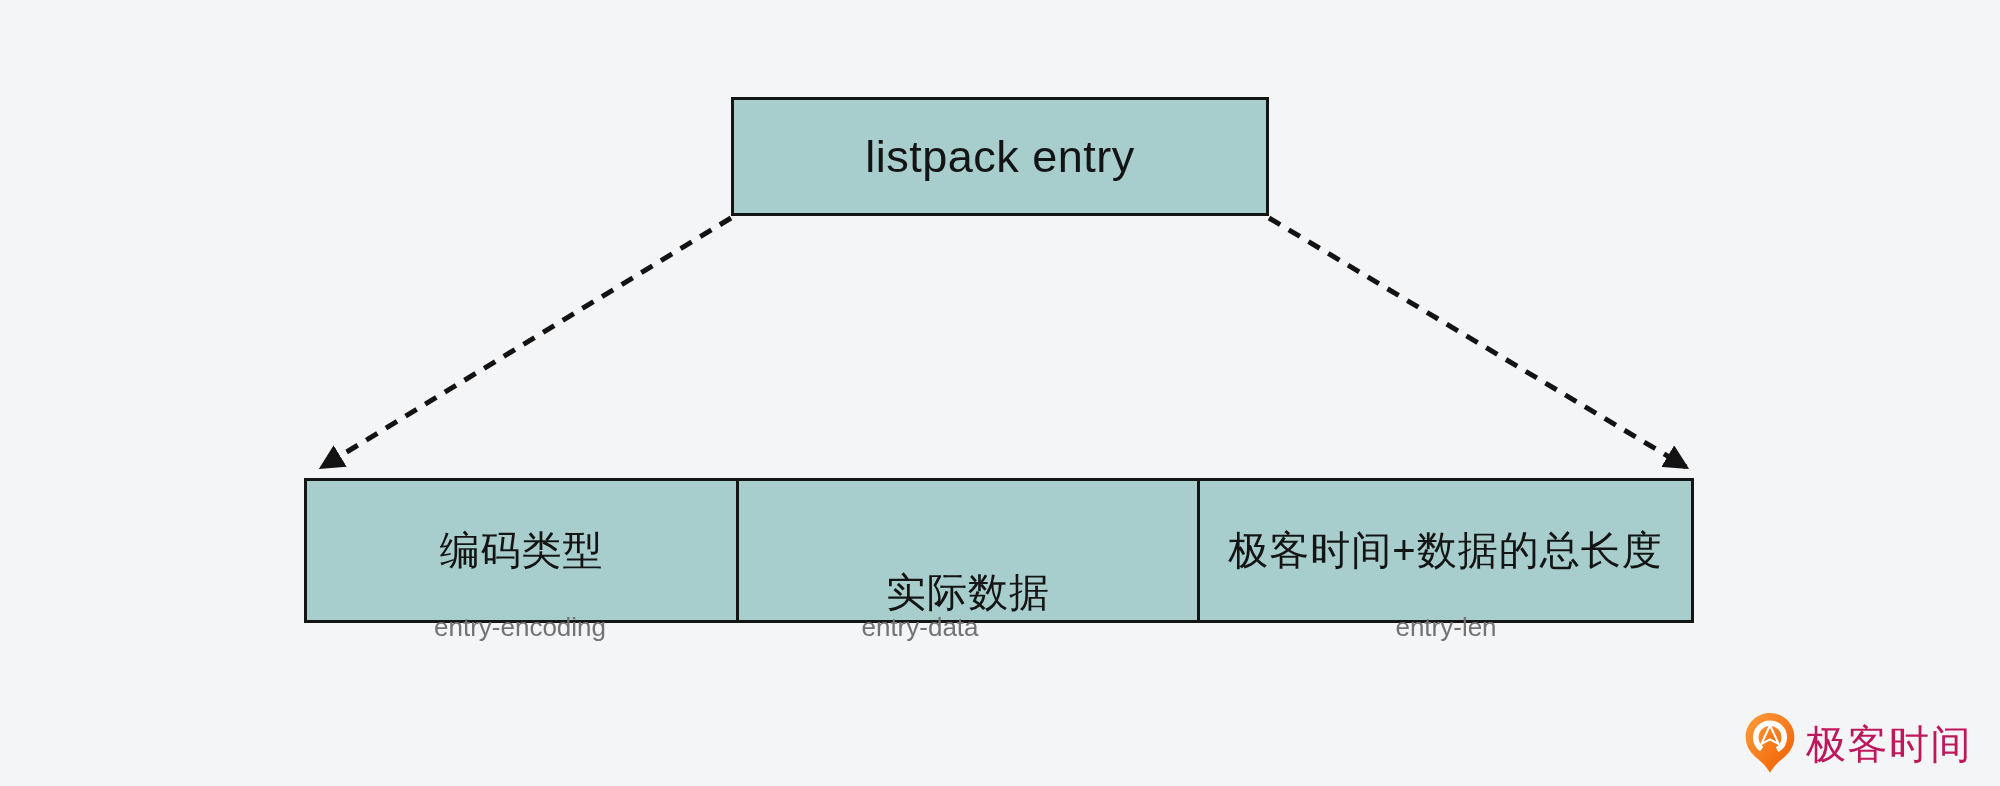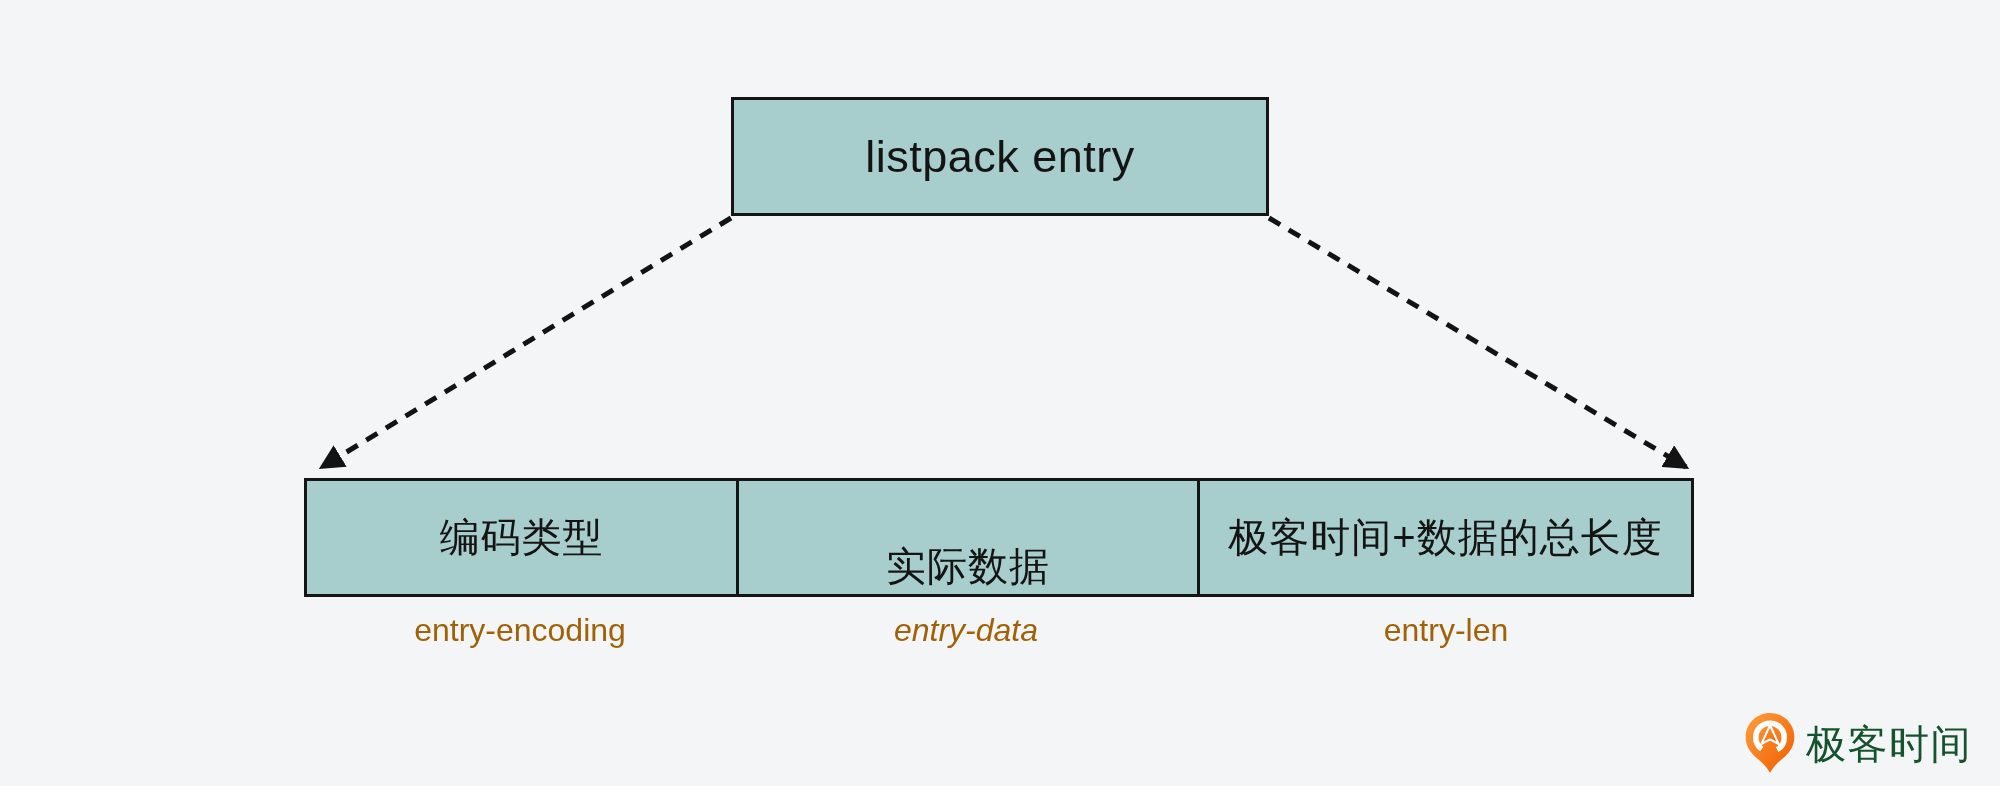--- a/index.html
+++ b/index.html
@@ -39,21 +39,21 @@
     left: 0;
     top: 0;
     pointer-events: none;
   }
   
   .row {
     position: absolute;
     left: 304px;
     top: 478px;
     width: 1390px;
-    height: 119px;
+    height: 145px;
     background: #a7cecc;
     border: 3px solid #151515;
     box-sizing: border-box;
     display: flex;
   }
   .cell {
     display: flex;
     align-items: center;
     justify-content: center;
     box-sizing: border-box;
@@ -62,45 +62,45 @@
     border-right: 3px solid #151515;
   }
   .cell.c1 { width: 432px; }
   .cell.c2 { width: 461px; align-items: flex-end; }
   .cell.c3 { flex: 1; border-right: none; }
   
   .sublabel {
     position: absolute;
     top: 612px;
     transform: translateX(-50%);
-    font-size: 32px;
-    color: #a16207;
+    font-size: 26px;
+    color: #737373;
     white-space: nowrap;
   }
   .sublabel.s1 { left: 520px; }
-  .sublabel.s2 { left: 966px; font-style: italic; }
+  .sublabel.s2 { left: 920px; }
   .sublabel.s3 { left: 1446px; }
   
   .brand {
     position: absolute;
     left: 1744px;
     top: 712px;
     display: flex;
     align-items: center;
   }
   .brand-icon {
     width: 52px;
     height: 65px;
     flex: 0 0 auto;
   }
   .brand-text {
     margin-left: 10px;
     font-size: 40px;
     font-weight: 500;
-    color: #14532d;
+    color: #be185d;
     letter-spacing: 1.5px;
     white-space: nowrap;
   }
 </style>
 </head>
 <body>
 
 <div class="canvas">
 
   <div class="top-box">

